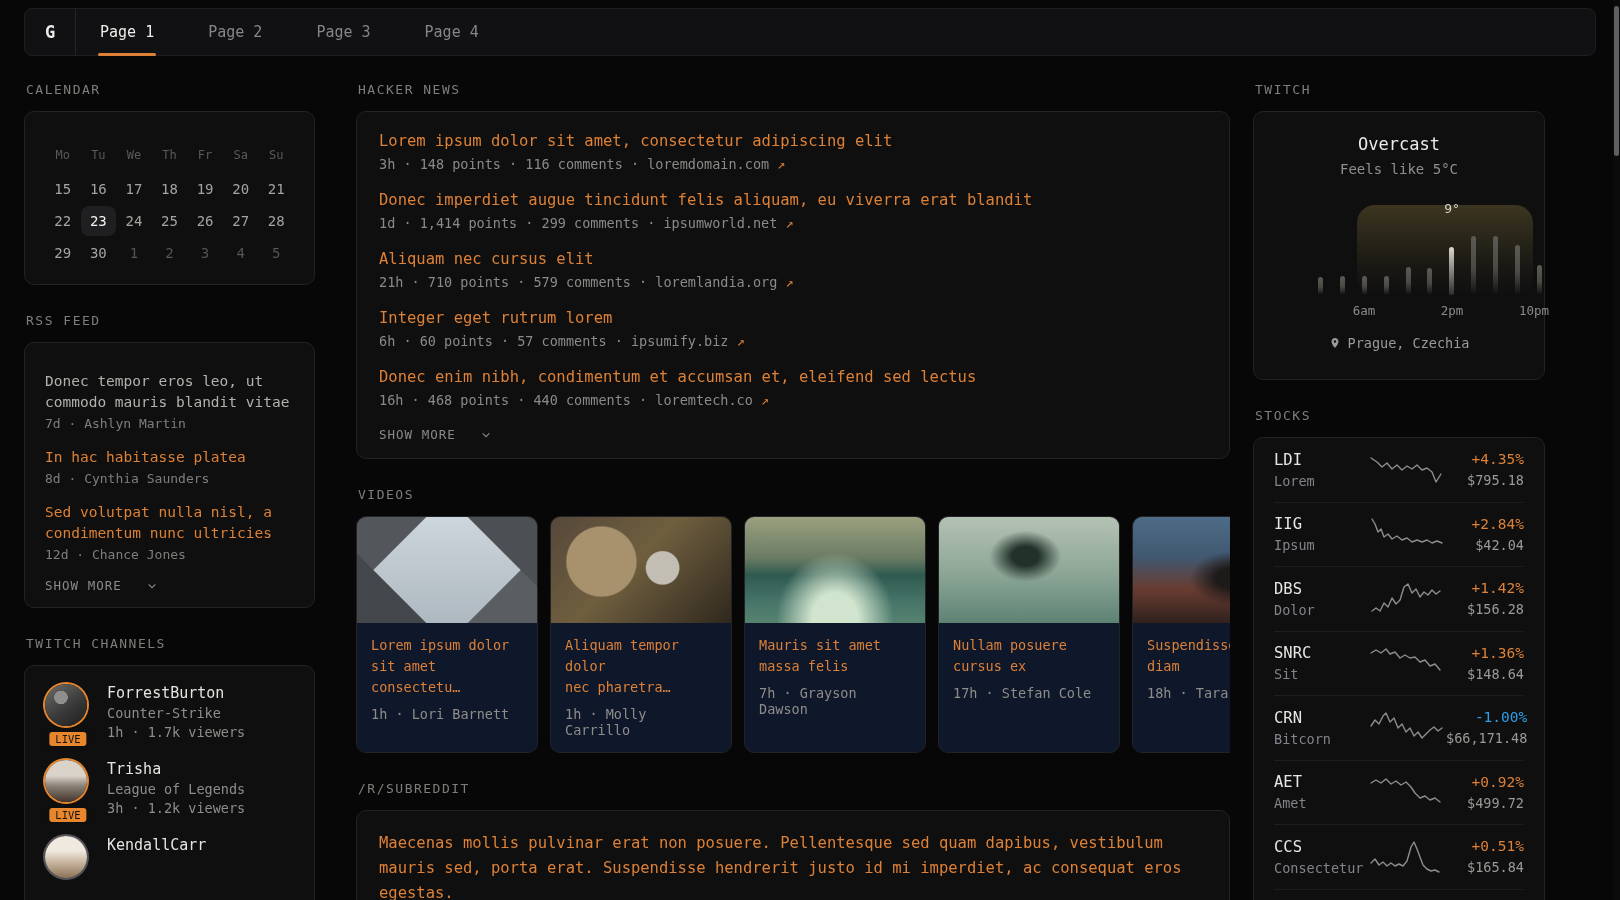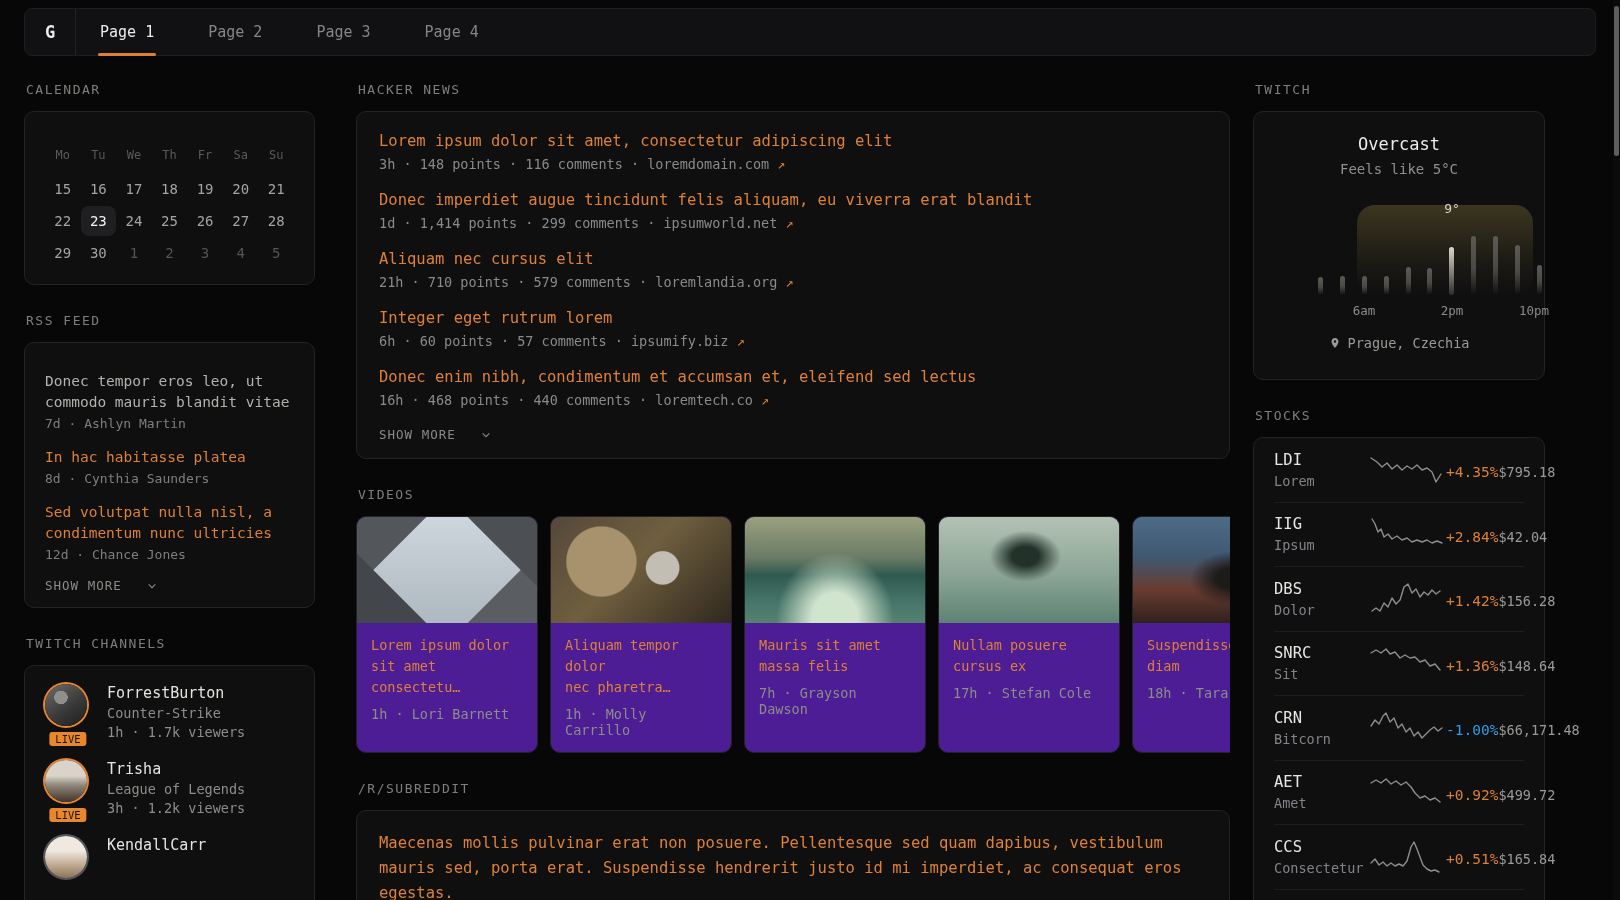--- a/index.html
+++ b/index.html
@@ -56,21 +56,21 @@
   .av2{background:linear-gradient(180deg,#d9d3c9 0 38%,#8b8175 62%,#43352b 100%);}
   .av3{background:linear-gradient(180deg,#efe9df 0 35%,#ccbaa5 60%,#8c7357 100%);}
   
   .hn{padding:20px 22px 16px;}
   .hn-item{margin-bottom:19px;}
   .hn-title{font-size:15.5px;color:var(--accent);cursor:pointer;}
   .hn-meta{font-size:13.5px;color:#8a8a87;margin-top:6px;}
   .ext{color:var(--accent);}
   
   .vid-row{display:flex;gap:12px;overflow:hidden;width:874px;}
-  .vid-card{width:182px;flex:none;background:#4c1d95;border:1px solid #232325;border-radius:10px;
+  .vid-card{width:182px;flex:none;background:#0f172a;border:1px solid #232325;border-radius:10px;
             box-sizing:border-box;cursor:pointer;}
   .vid-thumb{width:100%;height:106px;border-radius:9px 9px 0 0;}
   .vid-body{padding:12px 14px 14px;}
   .vid-title{font-size:13.5px;line-height:21px;color:var(--accent);white-space:pre-line;}
   .vid-meta{font-size:13.5px;color:#8d8d89;margin-top:8px;}
   .th1{background:linear-gradient(45deg,#43474b 0 24%,rgba(0,0,0,0) 24.5%),linear-gradient(135deg,#53575b 0 24%,rgba(0,0,0,0) 24.5%),linear-gradient(225deg,#4c5054 0 24%,rgba(0,0,0,0) 24.5%),linear-gradient(315deg,#5a5e62 0 24%,rgba(0,0,0,0) 24.5%),linear-gradient(180deg,#cdd6dc,#aeb8c0);}
   .th2{background:radial-gradient(circle at 62% 48%,#c3beb3 0 13%,rgba(0,0,0,0) 14%),radial-gradient(circle at 28% 42%,#a8916d 0 24%,rgba(0,0,0,0) 25%),linear-gradient(135deg,#55483a 0%,#6f5f3f 45%,#30281e 100%);}
   .th3{background:radial-gradient(ellipse at 50% 96%,#d0e4ce 0 18%,rgba(0,0,0,0) 46%),linear-gradient(180deg,#9aa07f 0%,#6b7c64 38%,#2f5a50 55%,#47756a 80%,#55826f 100%);}
   .th4{background:radial-gradient(ellipse at 48% 37%,#223129 0 10%,rgba(0,0,0,0) 27%),linear-gradient(180deg,#b4c2b4 0%,#8ba595 55%,#5d8274 100%);}
   .th5{background:radial-gradient(ellipse at 56% 58%,#1d1a1a 0 12%,rgba(0,0,0,0) 31%),linear-gradient(180deg,#4e6c86 0%,#405870 38%,#693c30 68%,#30211d 100%);}
@@ -94,21 +94,21 @@
   .wx-loc{display:flex;justify-content:center;align-items:center;gap:7px;margin-top:16px;
           font-size:13.5px;color:#9a9a96;}
   
   .stocks{padding:0 20px;}
   .st-row{display:flex;align-items:center;height:63.5px;border-top:1px solid #1d1d1f;cursor:pointer;}
   .st-row:first-child{border-top:none;}
   .st-left{width:96px;flex:none;}
   .st-sym{font-size:15.5px;color:#e6e6e2;}
   .st-name{font-size:13.5px;color:#83838a;margin-top:4px;}
   .st-spark{flex:none;color:#8d8d8a;}
-  .st-right{margin-left:auto;display:flex;flex-direction:row;align-items:flex-end;}
+  .st-right{margin-left:auto;display:flex;flex-direction:column;align-items:flex-end;}
   .st-chg{font-size:14.5px;color:var(--accent);}
   .st-chg.down{color:var(--negative);}
   .st-price{font-size:13.5px;color:#9a9a96;margin-top:5px;}
   
   .sb-track{position:absolute;right:0;top:0;width:7px;height:900px;background:#0b0b0c;}
   .sb-thumb{position:absolute;right:1px;top:6px;width:5px;height:150px;border-radius:3px;background:#5f5f63;}
 </style>
 </head>
 <body>
 

